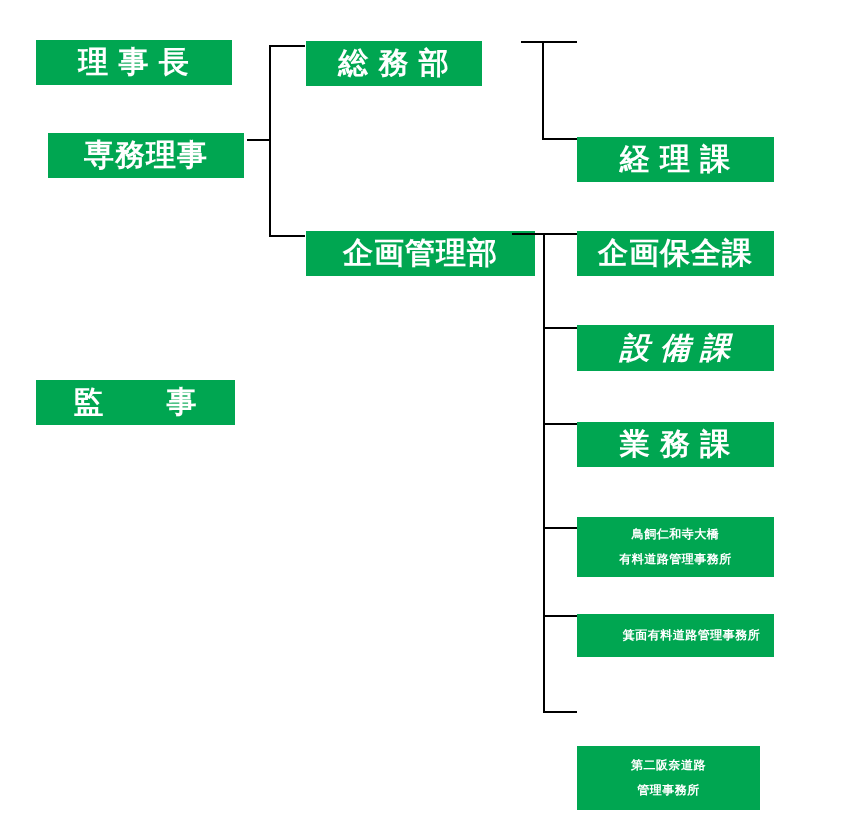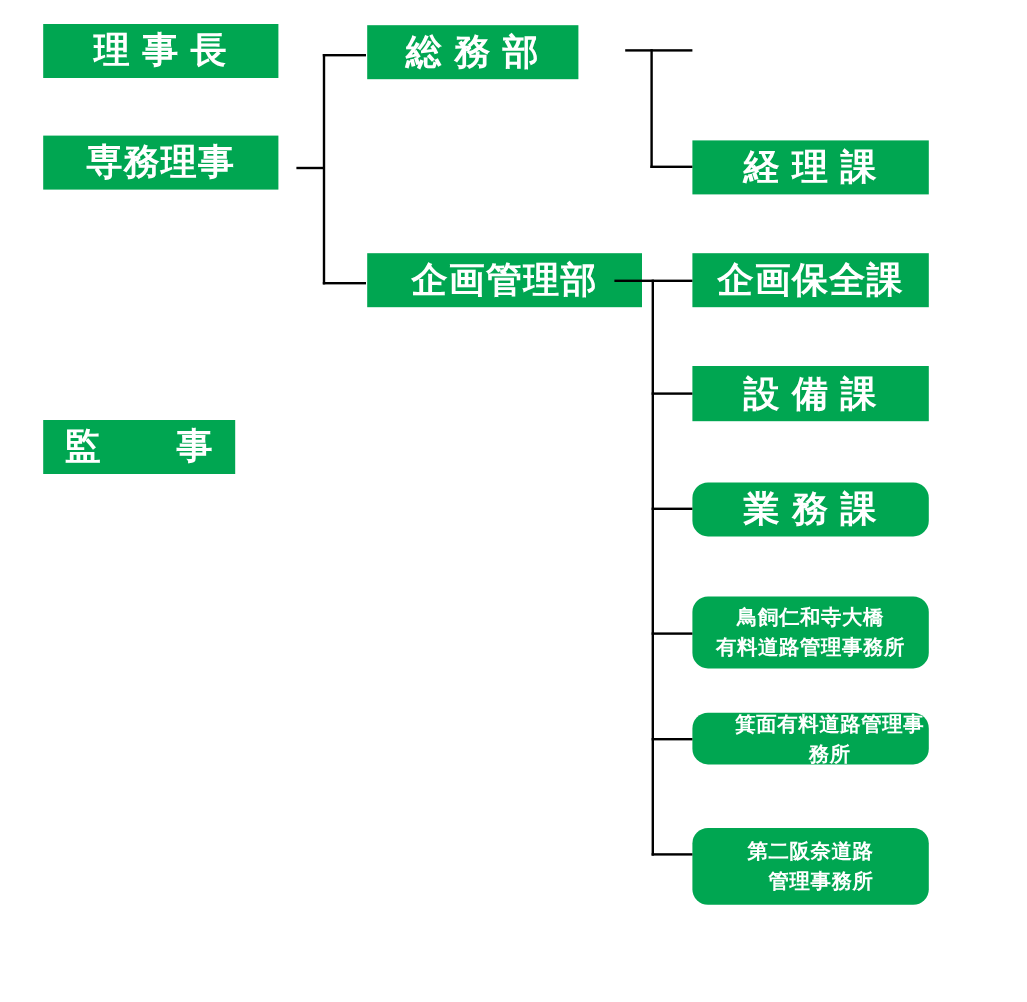--- a/index.html
+++ b/index.html
@@ -19,42 +19,43 @@
     position: absolute;
     background: var(--node-green, #00a651);
     color: var(--node-text, #ffffff);
     display: flex;
     align-items: center;
     justify-content: center;
     text-align: center;
     font-weight: bold;
     white-space: pre-line;
     box-sizing: border-box;
+    margin-top: 20px;
   }
   .lg { font-size: 30px; letter-spacing: 1px; }
-  .sm { font-size: 17px; line-height: 25px; letter-spacing: 0.5px; border-radius: 13px; }
+  .sm { font-size: 12px; line-height: 25px; letter-spacing: 0.5px; }
   .line {
     position: absolute;
     background: var(--connector, #000000);
   }
   
   .pos-chairman            { left: 36px;  top: 20px;  width: 196px; height: 45px; }
-  .pos-executive-director  { left: 36px;  top: 113px; width: 196px; height: 45px; }
+  .pos-executive-director  { left: 48px;  top: 113px; width: 196px; height: 45px; }
   .pos-director            { left: 36px;  top: 210px; width: 196px; height: 45px; }
-  .pos-auditor             { left: 36px;  top: 350px; width: 160px; height: 45px; }
+  .pos-auditor             { left: 36px;  top: 360px; width: 199px; height: 45px; }
   .pos-general-affairs-dept    { left: 306px; top: 21px;  width: 176px; height: 45px; }
   .pos-planning-management-dept{ left: 306px; top: 211px; width: 229px; height: 45px; }
   .pos-general-affairs-section { left: 577px; top: 20px;  width: 197px; height: 46px; }
   .pos-accounting-section      { left: 577px; top: 117px; width: 197px; height: 45px; }
   .pos-planning-preservation-section { left: 577px; top: 211px; width: 197px; height: 45px; }
-  .pos-facilities-section      { left: 577px; top: 305px; width: 197px; height: 46px; }
-  .pos-operations-section      { left: 577px; top: 402px; width: 197px; height: 45px; border-radius: 13px; }
+  .pos-facilities-section      { left: 577px; top: 305px; width: 197px; height: 46px; font-style: italic; }
+  .pos-operations-section      { left: 577px; top: 402px; width: 197px; height: 45px; }
   .pos-torikai-office          { left: 577px; top: 497px; width: 197px; height: 60px; }
   .pos-minoh-office            { left: 577px; top: 594px; width: 197px; height: 43px; padding-left: 32px; }
-  .pos-daini-hanna-office      { left: 577px; top: 690px; width: 197px; height: 64px; text-align: right; }
+  .pos-daini-hanna-office      { left: 577px; top: 726px; width: 183px; height: 64px; }
   
   .ln-exec-stub      { left: 247px; top: 139px; width: 23px;  height: 2px; }
   .ln-exec-trunk     { left: 269px; top: 45px;  width: 2px;   height: 192px; }
   .ln-branch-soumu   { left: 269px; top: 45px;  width: 36px;  height: 2px; }
   .ln-branch-kikaku  { left: 269px; top: 235px; width: 36px;  height: 2px; }
   .ln-soumu-top      { left: 521px; top: 41px;  width: 56px;  height: 2px; }
   .ln-soumu-trunk    { left: 542px; top: 41px;  width: 2px;   height: 99px; }
   .ln-soumu-keiri    { left: 542px; top: 138px; width: 35px;  height: 2px; }
   .ln-kikaku-top     { left: 512px; top: 233px; width: 65px;  height: 2px; }
   .ln-kikaku-trunk   { left: 543px; top: 233px; width: 2px;   height: 480px; }

